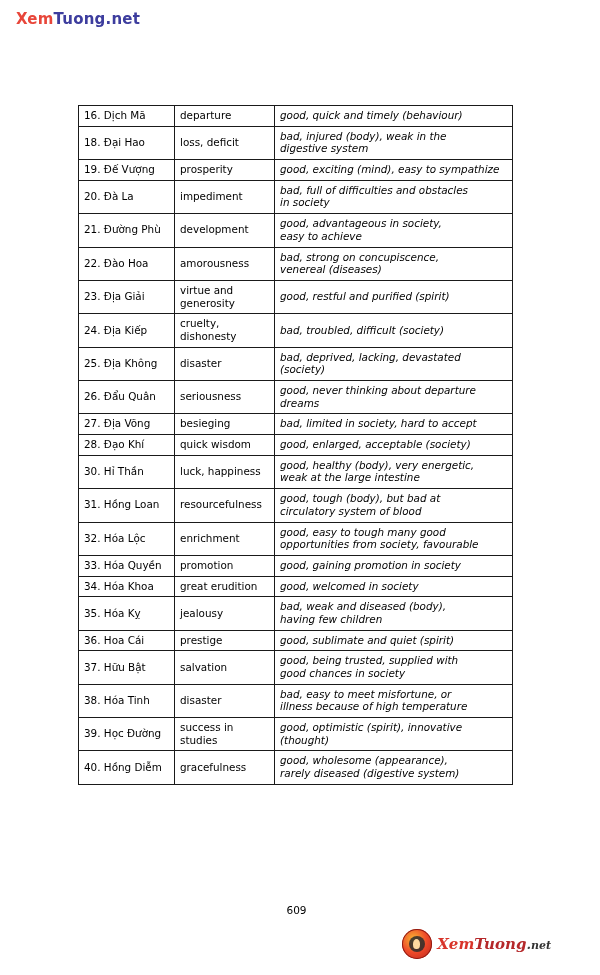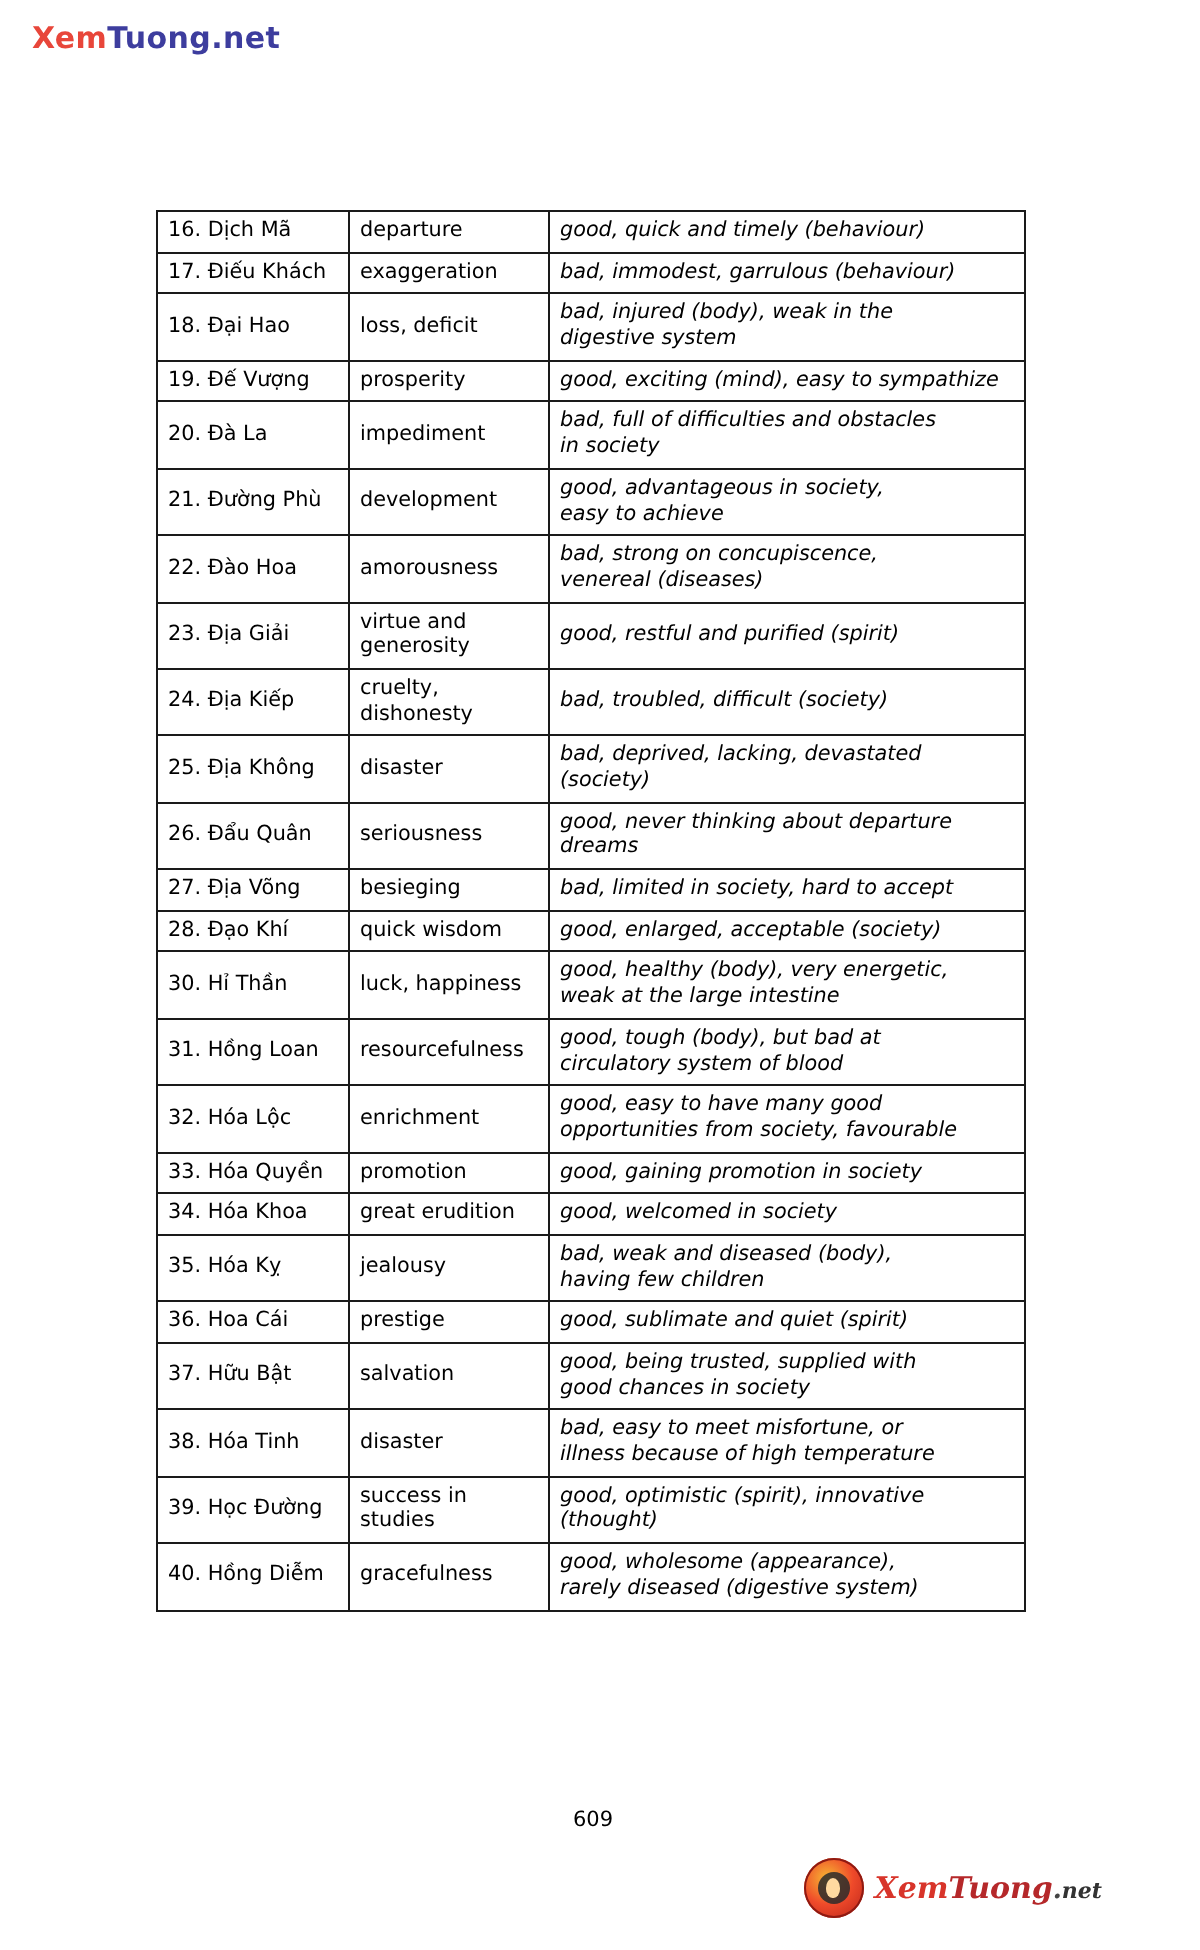--- a/index.html
+++ b/index.html
@@ -157,27 +157,20 @@
       </colgroup>
       <tbody>
           <tr>
             <td class="name">16. Dịch Mã</td>
             <td class="word">departure</td>
             <td class="desc">
               <span class="desc-line">good, quick and timely (behaviour)</span>
             </td>
           </tr>
           <tr>
-            <td class="name">17. Điếu Khách</td>
-            <td class="word">exaggeration</td>
-            <td class="desc">
-              <span class="desc-line">bad, immodest, garrulous (behaviour)</span>
-            </td>
-          </tr>
-          <tr>
             <td class="name">18. Đại Hao</td>
             <td class="word">loss, deficit</td>
             <td class="desc">
               <span class="desc-line">bad, injured (body), weak in the</span>
               <span class="desc-line">digestive system</span>
             </td>
           </tr>
           <tr>
             <td class="name">19. Đế Vượng</td>
             <td class="word">prosperity</td>
@@ -266,21 +259,21 @@
             <td class="word">resourcefulness</td>
             <td class="desc">
               <span class="desc-line">good, tough (body), but bad at</span>
               <span class="desc-line">circulatory system of blood</span>
             </td>
           </tr>
           <tr>
             <td class="name">32. Hóa Lộc</td>
             <td class="word">enrichment</td>
             <td class="desc">
-              <span class="desc-line">good, easy to have many good</span>
+              <span class="desc-line">good, easy to tough many good</span>
               <span class="desc-line">opportunities from society, favourable</span>
             </td>
           </tr>
           <tr>
             <td class="name">33. Hóa Quyền</td>
             <td class="word">promotion</td>
             <td class="desc">
               <span class="desc-line">good, gaining promotion in society</span>
             </td>
           </tr>

